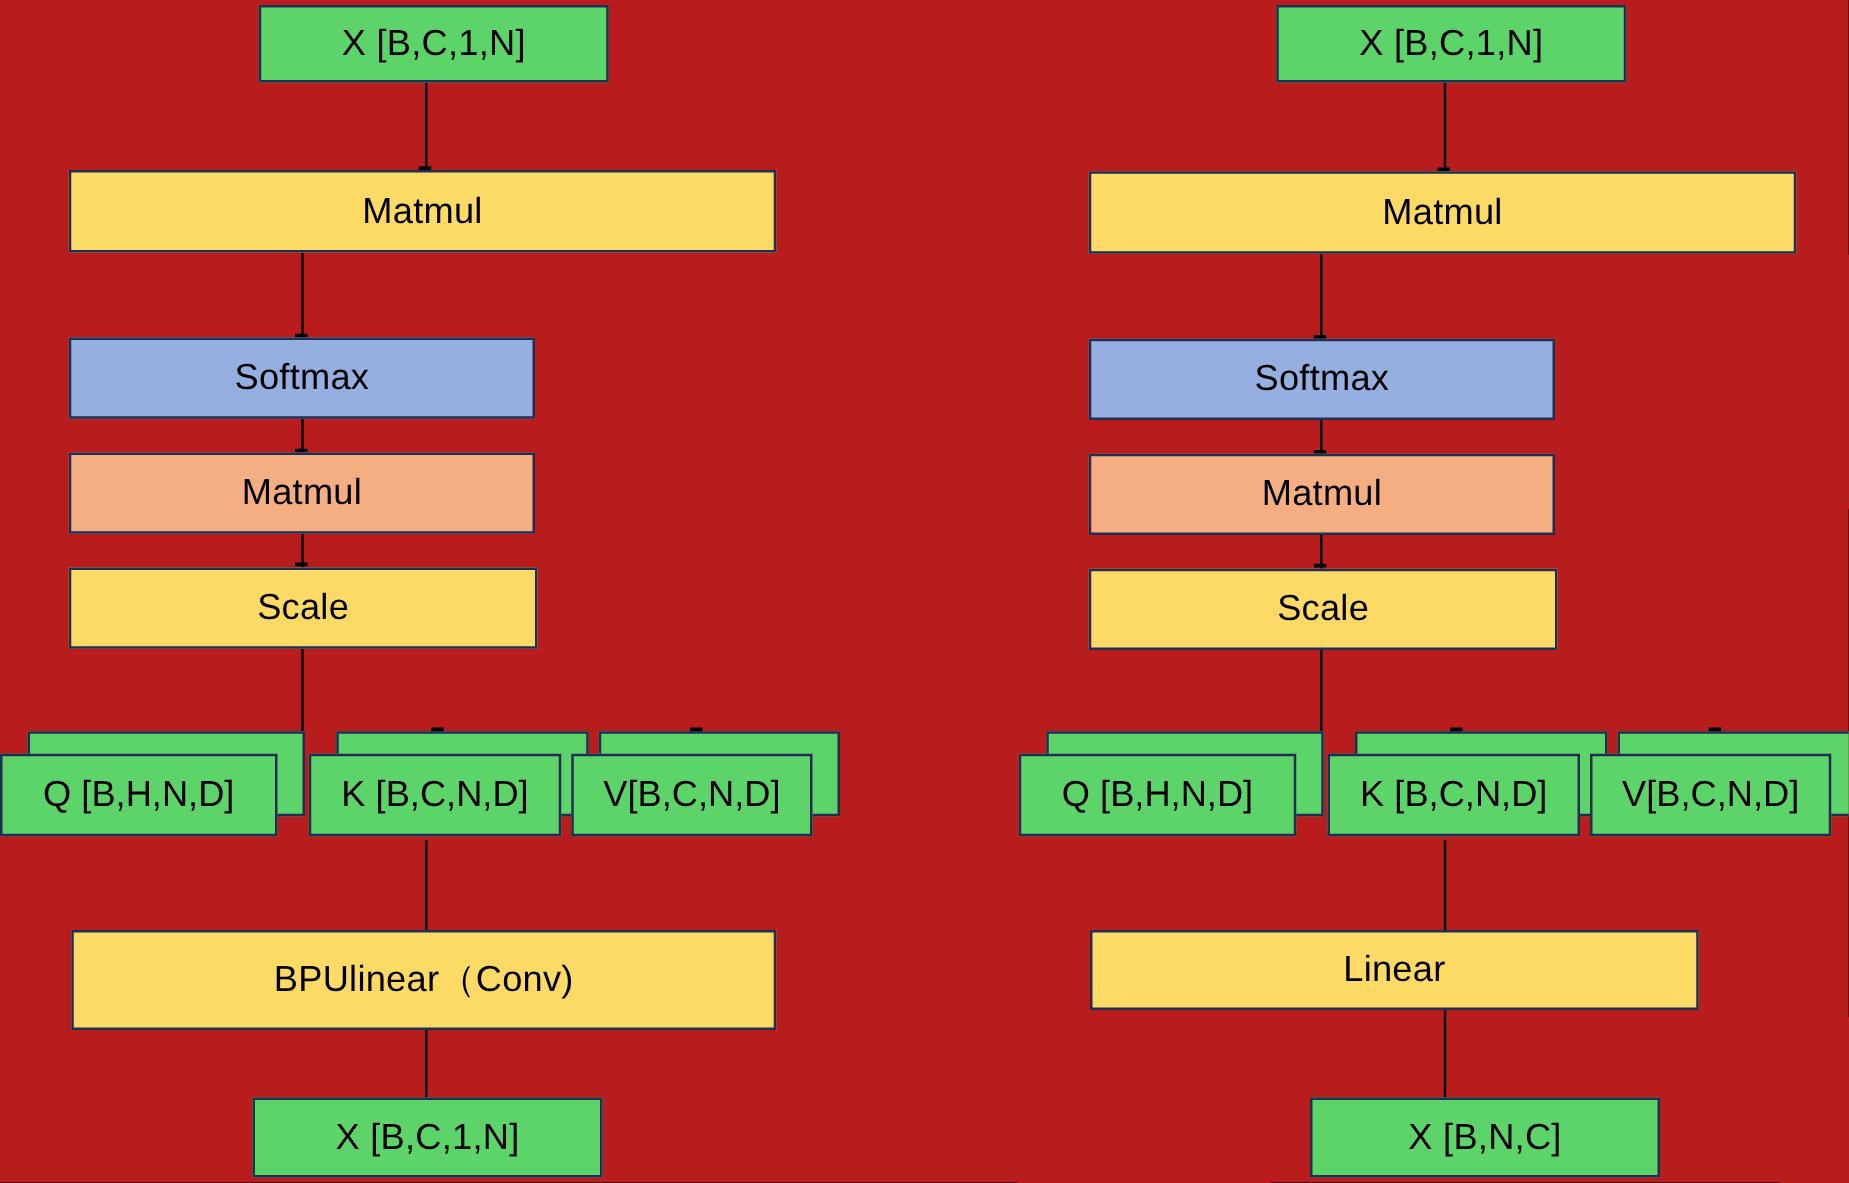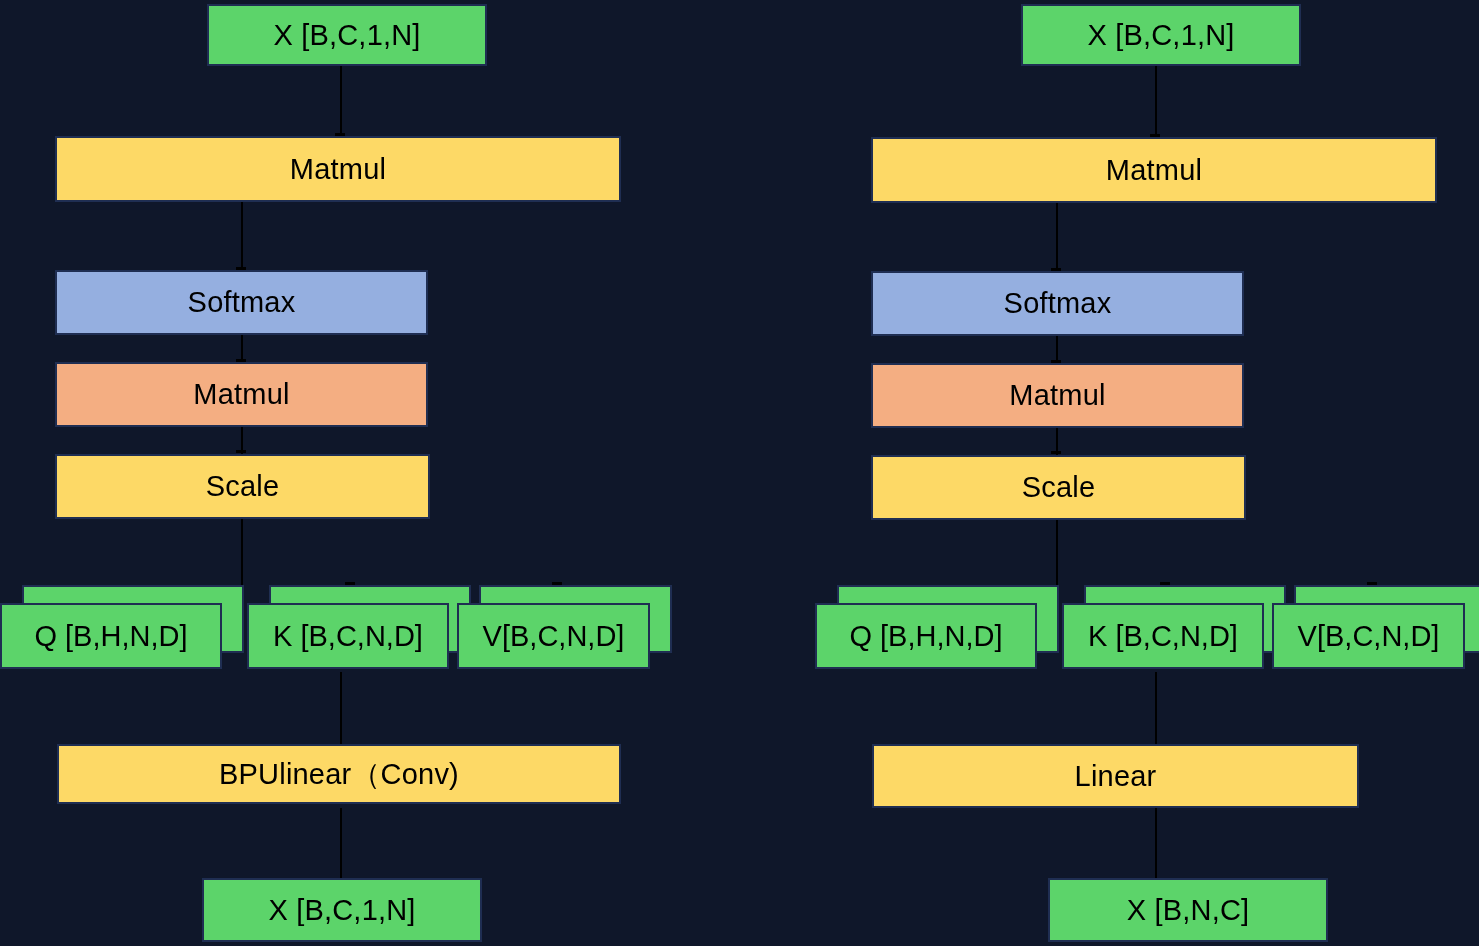--- a/index.html
+++ b/index.html
@@ -12,21 +12,21 @@
     height: 946px;
     position: relative;
     overflow: hidden;
     font-family: "Liberation Sans", "DejaVu Sans", sans-serif;
   }
   #canvas {
     position: absolute;
     left: 0; top: 0;
     width: 1479px;
     height: 946px;
-    background: #0f172a;
+    background: #b91c1c;
   }
   .node {
     position: absolute;
     box-sizing: border-box;
     border: 2px solid #1F2E52;
     display: flex;
     align-items: center;
     justify-content: center;
     color: #000000;
     font-size: 29px;
@@ -119,21 +119,21 @@
   </div>
 
   <div class="stack" style="left:457px; top:585px; width:215px; height:85px;">
     <div class="plate-back" style="left:22px; top:0px;  width:193px; height:68px;"></div>
     <div class="plate-front" style="left:0px; top:18px; width:193px; height:66px;">V[B,C,N,D]</div>
   </div>
 
   <div class="tick" style="left:345px; top:582px;"></div>
   <div class="tick" style="left:552px; top:582px;"></div>
 
-  <div class="node yellow" style="left:57px; top:744px; width:564px; height:60px;">BPUlinear（Conv)</div>
+  <div class="node yellow" style="left:57px; top:744px; width:564px; height:80px;">BPUlinear（Conv)</div>
 
   <div class="node green" style="left:202px; top:878px; width:280px; height:64px;">X [B,C,1,N]</div>
 
   <div class="edge" style="left:1155px; top:66px;  height:71px;"></div>
   <div class="tick" style="left:1150px; top:134px;"></div>
 
   <div class="edge" style="left:1056px; top:203px; height:68px;"></div>
   <div class="tick" style="left:1051px; top:268px;"></div>
 
   <div class="edge" style="left:1056px; top:336px; height:27px;"></div>

